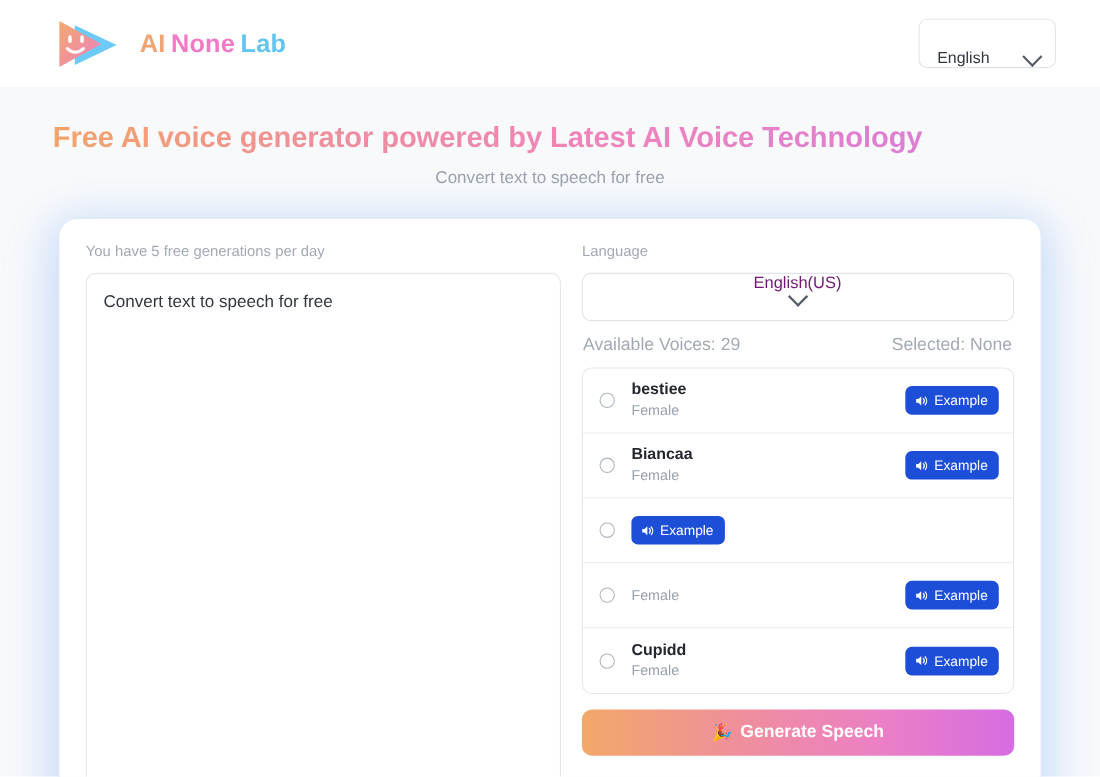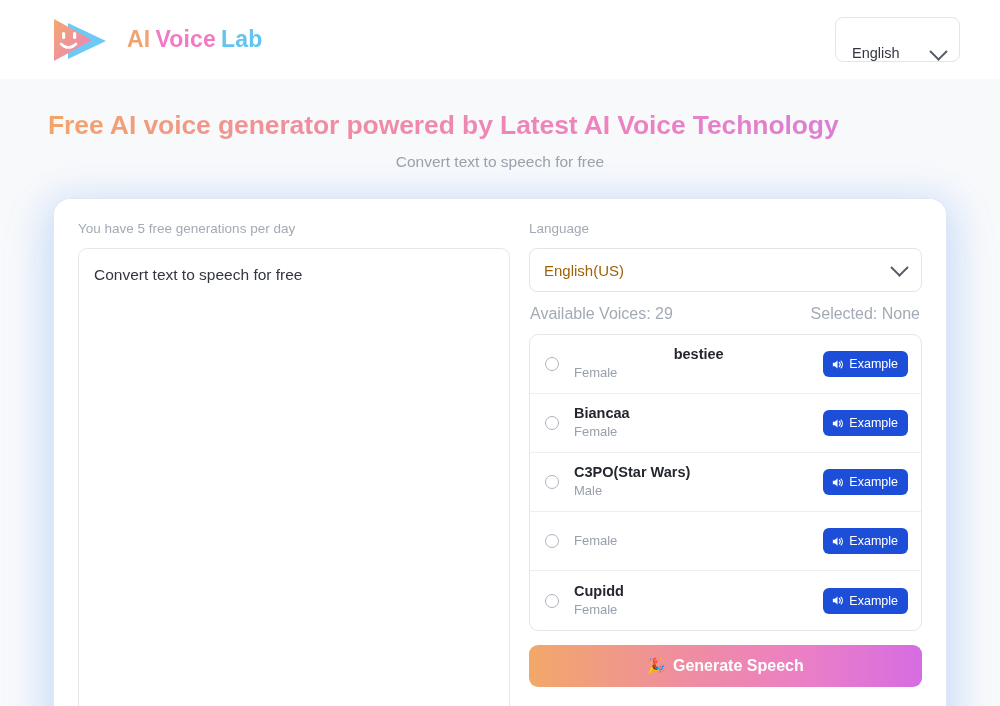--- a/index.html
+++ b/index.html
@@ -152,25 +152,25 @@
   }
 
   
   .sel-big {
     height: 44px;
     border: 1px solid #e1e5ea;
     border-radius: 8px;
     background: #ffffff;
     display: flex;
     align-items: center;
-    justify-content: space-between;
     padding: 0 15px 0 14px;
     font-size: 15px;
-    color: #a16207;
-    cursor: pointer;
+    color: #701a75;
+    cursor: pointer;
+    flex-direction: column;
   }
 
   .meta-row {
     display: flex;
     justify-content: space-between;
     font-size: 16px;
     color: #a3aab5;
     margin: 13px 2px 11px 1px;
   }
 
@@ -261,21 +261,21 @@
             <stop offset="100%" stop-color="#ec7fc3"></stop>
           </linearGradient>
         </defs>
         <path d="M20 9 L58 27 L20 45 Z" fill="#65c7f5" opacity="0.95"></path>
         <path d="M6 5 L44 26 L6 47 Z" fill="url(#gFront)"></path>
         <rect x="14" y="18" width="3.2" height="7" rx="1.6" fill="#ffffff"></rect>
         <rect x="25" y="18" width="3.2" height="7" rx="1.6" fill="#ffffff"></rect>
         <path d="M13 30 q7.5 7 15 0" stroke="#ffffff" stroke-width="2.6" fill="none" stroke-linecap="round"></path>
       </svg>
     </span>
-    <span class="brand-text"><span class="brand-ai">AI</span><span class="brand-sp"></span><span class="brand-voice">Voice</span><span class="brand-sp"></span><span class="brand-lab">Lab</span></span>
+    <span class="brand-text"><span class="brand-ai">AI</span><span class="brand-sp"></span><span class="brand-voice">None</span><span class="brand-sp"></span><span class="brand-lab">Lab</span></span>
   </div>
 
   <div class="lang-select">
     <span>English</span>
     <span class="chev"></span>
   </div>
 </div>
 
 <div class="page">
 
@@ -310,21 +310,21 @@
         <div class="meta-row">
           <span>Available Voices: 29</span>
           <span>Selected: None</span>
         </div>
 
         <div class="voice-list">
 
           <div class="voice-row">
             <span class="radio"></span>
             <span class="voice-meta">
-              <span class="voice-name" style="display: block; text-align: center;">bestiee</span>
+              <span class="voice-name" style="display: block;">bestiee</span>
               <span class="voice-gender" style="display: block;">Female</span>
             </span>
             <button class="example-btn">
               <svg width="13" height="13" viewBox="0 0 14 14">
                 <path d="M2 5.2 h2.2 L7 2.6 v8.8 L4.2 8.8 H2 z" fill="#ffffff"></path>
                 <path d="M9 4.8 a3.2 3.2 0 0 1 0 4.4" stroke="#ffffff" stroke-width="1.2" fill="none" stroke-linecap="round"></path>
                 <path d="M10.8 3.3 a5.4 5.4 0 0 1 0 7.4" stroke="#ffffff" stroke-width="1.2" fill="none" stroke-linecap="round"></path>
               </svg>
               <span>Example</span>
             </button>
@@ -341,24 +341,20 @@
                 <path d="M2 5.2 h2.2 L7 2.6 v8.8 L4.2 8.8 H2 z" fill="#ffffff"></path>
                 <path d="M9 4.8 a3.2 3.2 0 0 1 0 4.4" stroke="#ffffff" stroke-width="1.2" fill="none" stroke-linecap="round"></path>
                 <path d="M10.8 3.3 a5.4 5.4 0 0 1 0 7.4" stroke="#ffffff" stroke-width="1.2" fill="none" stroke-linecap="round"></path>
               </svg>
               <span>Example</span>
             </button>
           </div>
 
           <div class="voice-row">
             <span class="radio"></span>
-            <span class="voice-meta">
-              <span class="voice-name" style="display: block;">C3PO(Star Wars)</span>
-              <span class="voice-gender" style="display: block;">Male</span>
-            </span>
             <button class="example-btn">
               <svg width="13" height="13" viewBox="0 0 14 14">
                 <path d="M2 5.2 h2.2 L7 2.6 v8.8 L4.2 8.8 H2 z" fill="#ffffff"></path>
                 <path d="M9 4.8 a3.2 3.2 0 0 1 0 4.4" stroke="#ffffff" stroke-width="1.2" fill="none" stroke-linecap="round"></path>
                 <path d="M10.8 3.3 a5.4 5.4 0 0 1 0 7.4" stroke="#ffffff" stroke-width="1.2" fill="none" stroke-linecap="round"></path>
               </svg>
               <span>Example</span>
             </button>
           </div>
 

